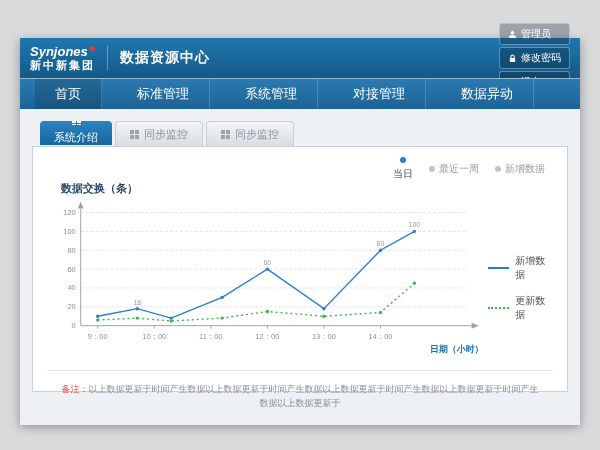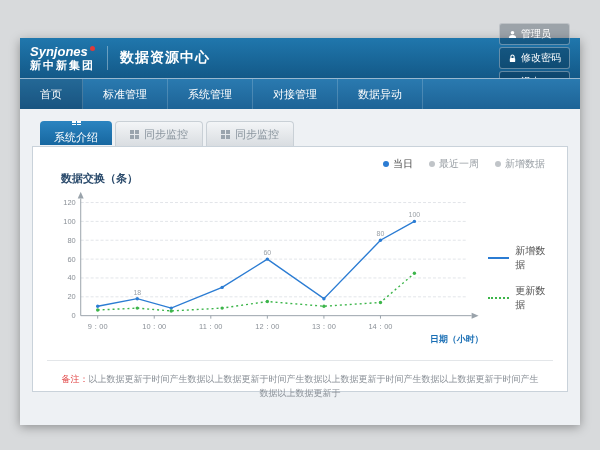--- a/index.html
+++ b/index.html
@@ -14,39 +14,39 @@
   .logo-cn{color:#fff;font-weight:bold;font-size:11px;letter-spacing:2px;}
   .hdr-sep{width:1px;height:24px;background:rgba(255,255,255,.35);margin:0 12px;}
   .hdr-title{color:#fff;font-size:14px;font-weight:bold;letter-spacing:1px;}
   .hdr-right{margin-left:auto;display:flex;gap:2px;flex-direction:column;}
   .hbtn{display:flex;align-items:center;gap:4px;background:rgba(0,20,40,.28);border:1px solid rgba(255,255,255,.35);
     border-radius:3px;color:#fff;font-size:10px;padding:3px 8px;cursor:pointer;}
   .hbtn svg{display:block;}
   
   .nav{height:30px;background:linear-gradient(180deg,#2a7ab0,#1d6396);border-top:1px solid rgba(255,255,255,.55);
     display:flex;flex:0 0 auto;}
-  .nav-item{color:#fff;font-size:11px;line-height:30px;padding:0 20px;border-right:1px solid rgba(255,255,255,.18);cursor:pointer;}
+  .nav-item{color:#fff;font-size:13px;line-height:30px;padding:0 20px;border-right:1px solid rgba(255,255,255,.18);cursor:pointer;margin-left:15px;}
   .nav-item.active{background:rgba(0,0,0,.14);}
   
   .content{background:#eef1f4;height:304px;padding:12px 12px 0;flex:0 0 auto;}
   .tabs{display:flex;gap:3px;margin-left:8px;}
   .tab{display:flex;align-items:center;gap:5px;height:24px;padding:0 14px;font-size:11px;
     border-radius:4px 4px 0 0;cursor:pointer;}
   .tab.active{background:linear-gradient(180deg,#2b84c0,#1767a0);color:#fff;flex-direction:column;}
   .tab.inactive{background:linear-gradient(180deg,#f3f5f7,#d9dde1);color:#8a959e;border:1px solid #c9d0d6;border-bottom:none;}
   .tab-ico{width:9px;height:9px;display:grid;grid-template-columns:1fr 1fr;grid-template-rows:1fr 1fr;gap:1px;}
   .tab.active .tab-ico i{background:#fff;}
   .tab.inactive .tab-ico i{background:#9aa4ad;}
   .tab-ico i{display:block;}
   .panel{background:#fff;border:1px solid #c9d2da;height:236px;padding:8px 12px 0;position:relative;}
   
   .filters{display:flex;justify-content:flex-end;gap:16px;font-size:10px;margin:2px 10px 0 0;}
   .filter-item{display:flex;align-items:center;gap:4px;cursor:pointer;color:#9aa0a6;}
   .filter-item .dot{width:6px;height:6px;border-radius:50%;background:#c0c4c8;}
-  .filter-item.active{color:#444;}
+  .filter-item.active{color:#444;flex-direction:column;}
   .filter-item.active .dot{background:var(--accent,#2b7cd3);}
   .ylab{font-size:11px;font-weight:bold;color:#2a4a6b;margin:0 0 0 16px;}
   .chart-row{display:flex;align-items:flex-start;}
   .series-legend{margin-top:58px;display:flex;flex-direction:column;gap:12px;font-size:10px;color:#555;}
   .series-item{display:flex;align-items:center;gap:6px;}
   .series-swatch{width:22px;height:0;}
   .divider{border-top:1px solid #e3e6e9;margin:2px 2px 0;}
   .note{font-size:9px;color:#8a9097;text-align:center;padding:12px 14px 0;line-height:1.5;}
   .note-prefix{color:#e04040;}
 </style>

